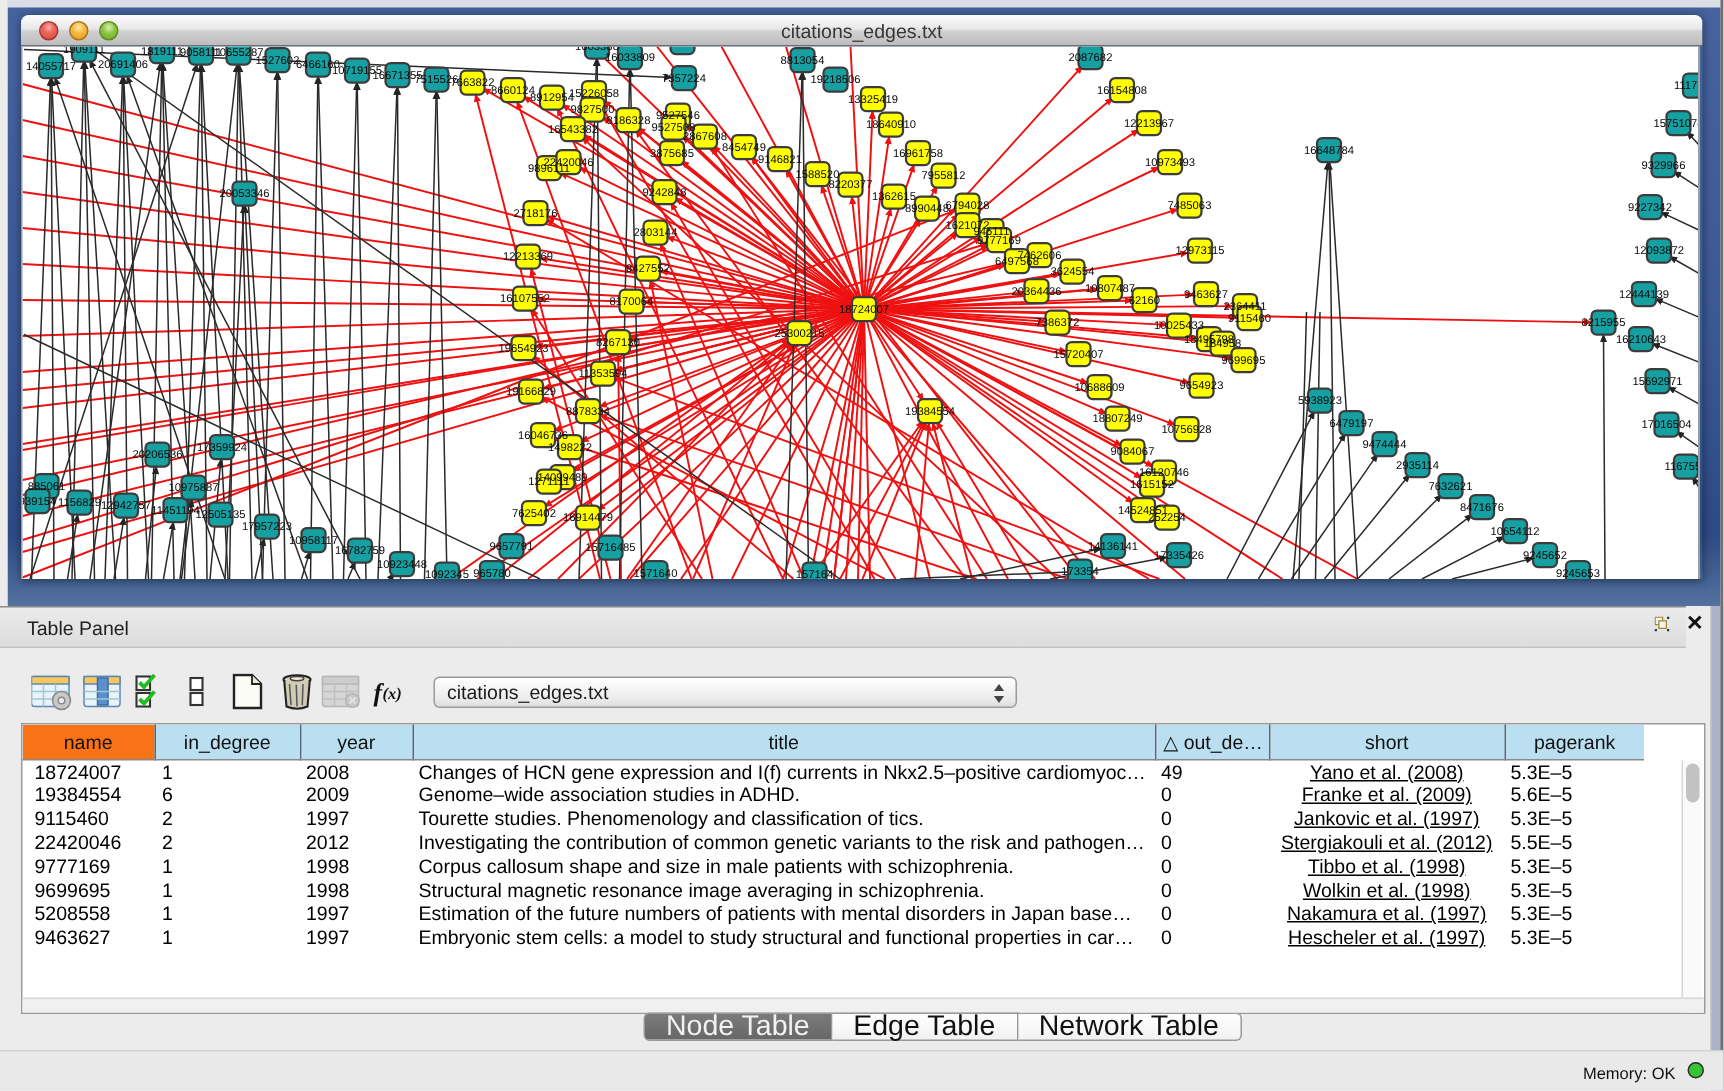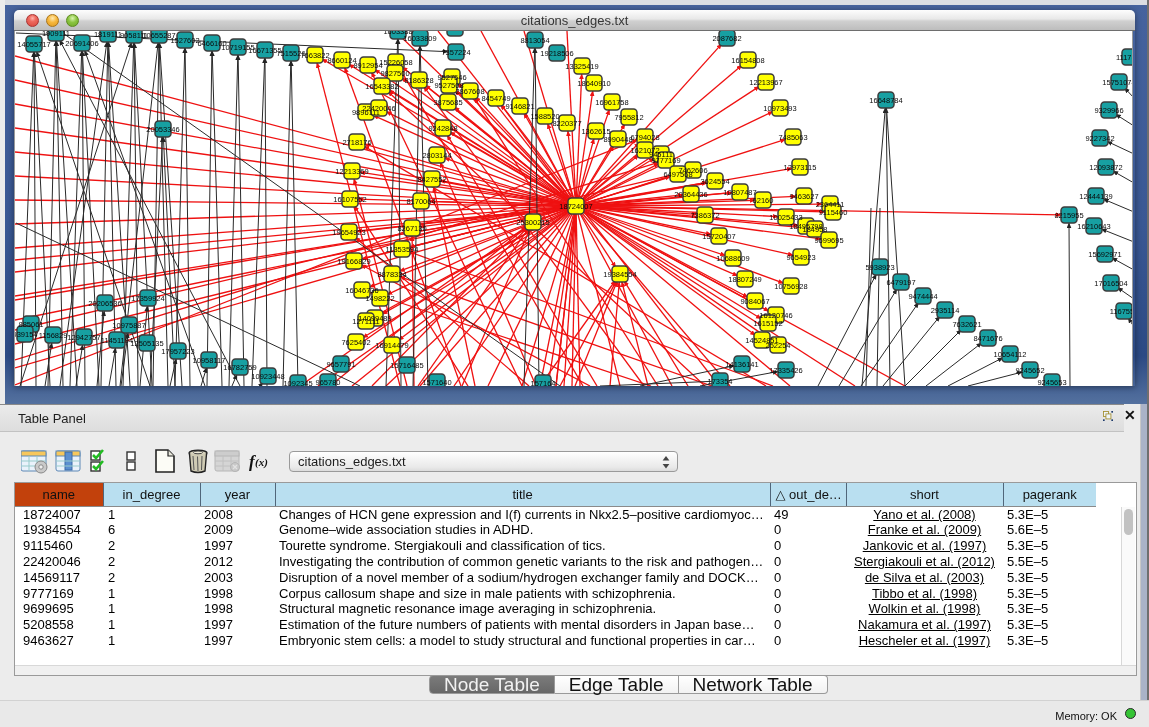--- a/index.html
+++ b/index.html
@@ -18,21 +18,21 @@
 .canvas { position:absolute; left:0px; top:21px; width:1119px; height:355px; background:#ffffff; overflow:hidden; border-left:1px solid #9a9a9a; border-right:1px solid #9a9a9a;}
 .tpbar { position:absolute; left:0; top:404px; width:1124px; height:28px; background:linear-gradient(180deg,#ebebeb,#dddddd); border-top:1px solid #8a8a8a; border-bottom:1px solid #c2c2c2; }
 .tpbar .t { position:absolute; left:18px; top:6px; font-size:13px; color:#1e1e1e; }
 .rightstrip { position:absolute; left:1140px; top:404px; width:9px; height:323px; background:#aab3c8; border-left:1px solid #c8c8c8; border-right:2px solid #6f6f6f; }
 .panel { position:absolute; left:0; top:433px; width:1140px; height:294px; background:#ececec; }
 .combo { position:absolute; left:289px; top:451px; width:389px; height:21px; border:1px solid #9a9a9a; border-radius:4px;
   background:linear-gradient(180deg,#ffffff,#e9e9e9 80%,#dcdcdc); font-size:13px; color:#1c1c1c; line-height:19px; padding-left:8px; }
 .tbl { position:absolute; left:14px; top:482px; width:1123px; height:194px; border:1px solid #9a9a9a; background:#ffffff; }
 table.grid { border-collapse:collapse; table-layout:fixed; width:1081px; font-size:13px; }
 table.grid th { background:#b9dff0; border-right:1px solid #50667a; border-bottom:1px solid #8a8a8a; font-weight:400; height:23px; color:#111; overflow:hidden; white-space:nowrap;}
-table.grid th.first { background:#c2410c; }
+table.grid th.first { background:#f97316; }
 table.grid td { height:15.85px; color:#000; overflow:hidden; white-space:nowrap; padding:0; }
 table.grid td.c1 { padding-left:8px; }
 table.grid td.c2 { padding-left:5px; }
 table.grid td.c3 { padding-left:4px; }
 table.grid td.c4 { padding-left:4px;margin-left:32px; }
 table.grid td.c5 { padding-left:4px; }
 table.grid td.c6 { text-align:center;text-decoration:underline; }
 table.grid td.c7 { padding-left:4px; }
 th.h5 { text-align:left; padding-left:5px; }
 .vscroll { position:absolute; right:1px; top:24px; width:14px; height:168px; background:#fafafa; border-left:1px solid #d8d8d8;}
@@ -707,42 +707,33 @@
           <td class="c3">2009</td>
           <td class="c4">Genome–wide association studies in ADHD.</td>
           <td class="c5">0</td>
           <td class="c6">Franke et al. (2009)</td>
           <td class="c7">5.6E–5</td>
         </tr>
 <tr>
           <td class="c1">9115460</td>
           <td class="c2">2</td>
           <td class="c3">1997</td>
-          <td class="c4">Tourette syndrome. Stergiakouli and classification of tics.</td>
+          <td class="c4">Tourette studies. Phenomenology and classification of tics.</td>
           <td class="c5">0</td>
           <td class="c6">Jankovic et al. (1997)</td>
           <td class="c7">5.3E–5</td>
         </tr>
 <tr>
           <td class="c1">22420046</td>
           <td class="c2">2</td>
           <td class="c3">2012</td>
           <td class="c4">Investigating the contribution of common genetic variants to the risk and pathogen…</td>
           <td class="c5">0</td>
           <td class="c6">Stergiakouli et al. (2012)</td>
           <td class="c7">5.5E–5</td>
-        </tr>
-<tr>
-          <td class="c1">14569117</td>
-          <td class="c2">2</td>
-          <td class="c3">2003</td>
-          <td class="c4">Disruption of a novel member of a sodium/hydrogen exchanger family and DOCK…</td>
-          <td class="c5">0</td>
-          <td class="c6">de Silva et al. (2003)</td>
-          <td class="c7">5.3E–5</td>
         </tr>
 <tr>
           <td class="c1">9777169</td>
           <td class="c2">1</td>
           <td class="c3">1998</td>
           <td class="c4">Corpus callosum shape and size in male patients with schizophrenia.</td>
           <td class="c5">0</td>
           <td class="c6">Tibbo et al. (1998)</td>
           <td class="c7">5.3E–5</td>
         </tr>

